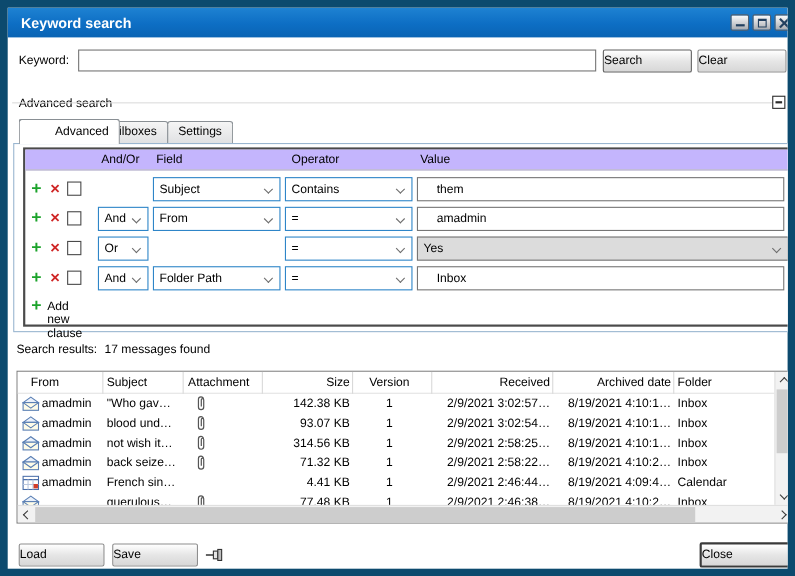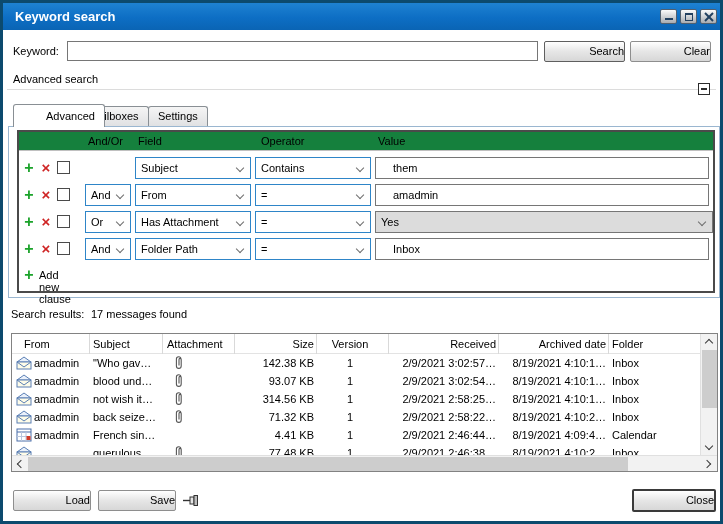--- a/index.html
+++ b/index.html
@@ -1,55 +1,55 @@
 <!DOCTYPE html>
 <html><head>
 <meta charset="utf-8">
 <style>
   * { box-sizing: border-box; margin: 0; padding: 0; }
   html,body { width:723px; height:524px; }
   body { font-family:"Liberation Sans", sans-serif; font-size:11px; color:#000; background:#fff; }
-  .window { position:absolute; left:0; top:0; width:723px; height:524px; border:3px solid #0c4a6e; background:#fff; overflow:hidden; }
+  .window { position:absolute; left:0; top:0; width:723px; height:524px; border:7px solid #0c4a6e; background:#fff; overflow:hidden; }
 
   
   .titlebar { position:absolute; left:0; top:0; right:0; height:27px;
     background:linear-gradient(180deg,#1e82d2 0%,#0d6ec4 55%,#0a64b4 100%); }
   .title-text { position:absolute; left:12px; top:6px; color:#fff; font-weight:bold; font-size:13px; }
   .winbtn { position:absolute; top:6px; width:17px; height:15px; border:1px solid #51606f; border-radius:2px;
     background:linear-gradient(180deg,#fbfbfb,#b9bcc0 80%,#a8abb0); }
   .winbtn .bar { position:absolute; left:4px; bottom:3px; width:8px; height:2px; background:#22405f; }
   .winbtn .box { position:absolute; left:4px; top:3px; width:8px; height:8px; border:1px solid #22405f; border-top-width:2px; }
   .winbtn svg { position:absolute; left:3px; top:2px; }
 
   
   .kw-label { position:absolute; left:10px; top:42px; }
   .kw-input { position:absolute; left:64px; top:38px; width:471px; height:20px; border:1px solid #767676; background:#fff; font:inherit; padding:0 4px; }
-  .btn { position:absolute; height:21px; border:1px solid #8e8e8e; border-radius:2px; text-align:right;
+  .btn { position:absolute; height:21px; border:1px solid #8e8e8e; border-radius:2px; text-align:left;
     background:linear-gradient(180deg,#ffffff,#e6e6e6 50%,#d7d7d7); font:inherit; line-height:19px; cursor:default; }
   .btn-search { left:541px; top:38px; width:81px; border-color:#5f5f5f; }
   .btn-clear { left:627px; top:38px; width:81px; }
-  .adv-label { position:absolute; left:10px; top:70px; }
+  .adv-label { position:absolute; left:10px; top:81px; }
 
   .divider { position:absolute; left:4px; right:4px; top:86px; height:1px; background:#dcdcdc; }
   .collapse-box { position:absolute; left:695px; top:80px; width:12px; height:12px; border:1px solid #2b2b2b; background:#fff; }
   .collapse-box .minus { position:absolute; left:2px; top:4px; width:6px; height:2px; background:#2b2b2b; }
 
   
   .tab { position:absolute; top:103px; height:21px; border:1px solid #898f94; border-bottom:none;
     border-radius:3px 3px 0 0; background:linear-gradient(180deg,#f5f5f5,#dfe0e2); padding:3px 9px 0 9px; }
   .tab.active { top:101px; height:23px; background:#fff; z-index:3; padding-top:5px; }
   .tab-advanced { left:10px;padding-left:32px; }
   .tab-mailboxes { left:76px; }
   .tab-settings { left:145px; }
 
   .tab-panel { position:absolute; left:5px; top:123px; width:712px; height:172px; border:1px solid #9ab6d0; background:#fff; z-index:1; }
 
   
   .clause-box { position:absolute; left:8px; top:3px; width:698px; height:163px; border:2px solid #4a4a4a; background:#fff; }
-  .clause-head { position:absolute; left:0; top:0; right:0; height:19px; background:#15803d; border-bottom:1px solid #c0c0c0; }
+  .clause-head { position:absolute; left:0; top:0; right:0; height:19px; background:#c4b5fd; border-bottom:1px solid #c0c0c0; }
   .ch-label { position:absolute; top:3px; }
   .ch-andor { left:69px; } .ch-field { left:119px; } .ch-operator { left:242px; } .ch-value { left:359px; }
 
   .clause-row { position:absolute; left:0; right:0; height:22px; }
   .r0 { top:25px; } .r1 { top:52px; } .r2 { top:79px; } .r3 { top:106px; }
   .plus-icon { position:absolute; left:3px; top:1px; width:14px; color:#1ca32b; font-weight:bold; font-size:16px; line-height:20px; text-align:center; }
   .del-icon { position:absolute; left:20px; top:1px; width:14px; color:#cf2525; font-weight:bold; font-size:15px; line-height:20px; text-align:center; }
   .clause-check { position:absolute; left:38px; top:4px; width:13px; height:13px; border:1px solid #4a4a4a; background:#fff; }
   .combo { position:absolute; top:0; height:22px; border:1px solid #2e85c8; background:#fff; padding:4px 18px 0 5px; overflow:hidden; white-space:nowrap; }
   .combo-andor { left:66px; width:46px; }
@@ -172,21 +172,20 @@
         <div class="combo combo-field"><span>From</span><span class="chev"></span></div>
         <div class="combo combo-op"><span>=</span><span class="chev"></span></div>
         <input class="value-input" type="text" value="amadmin" style="">
       </div>
 
       <div class="clause-row r2">
         <span class="plus-icon">+</span>
         <span class="del-icon">×</span>
         <span class="clause-check"></span>
         <div class="combo combo-andor"><span>Or</span><span class="chev"></span></div>
-        <div class="combo combo-field"><span>Has Attachment</span><span class="chev"></span></div>
         <div class="combo combo-op"><span>=</span><span class="chev"></span></div>
         <div class="value-combo"><span>Yes</span><span class="chev"></span></div>
       </div>
 
       <div class="clause-row r3">
         <span class="plus-icon">+</span>
         <span class="del-icon">×</span>
         <span class="clause-check"></span>
         <div class="combo combo-andor"><span>And</span><span class="chev"></span></div>
         <div class="combo combo-field"><span>Folder Path</span><span class="chev"></span></div>

